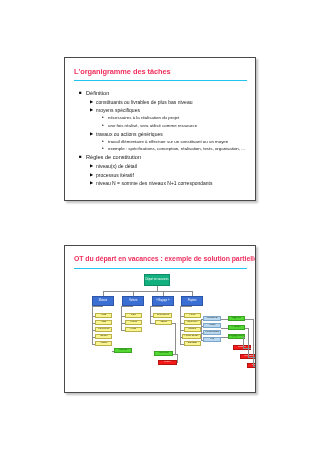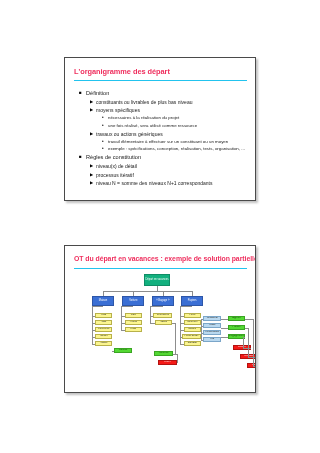--- a/index.html
+++ b/index.html
@@ -160,21 +160,21 @@
   }
   .edge.h { height: 0.5px; }
   .edge.v { width: 0.5px; }
 </style>
 </head>
 <body>
 
 <div class="page">
 
   <div class="slide" id="slide-1">
-    <div class="slide-title">L'organigramme des départ</div>
+    <div class="slide-title">L'organigramme des tâches</div>
     <div class="title-rule"></div>
     <div class="bullets" id="s1-bullets">
         <div class="b-row lvl1">
           <span class="b-mark">■</span>
           <span class="b-text">Définition</span>
         </div>
         <div class="b-row lvl2">
           <span class="b-mark">▶</span>
           <span class="b-text">constituants ou livrables de plus bas niveau</span>
         </div>

